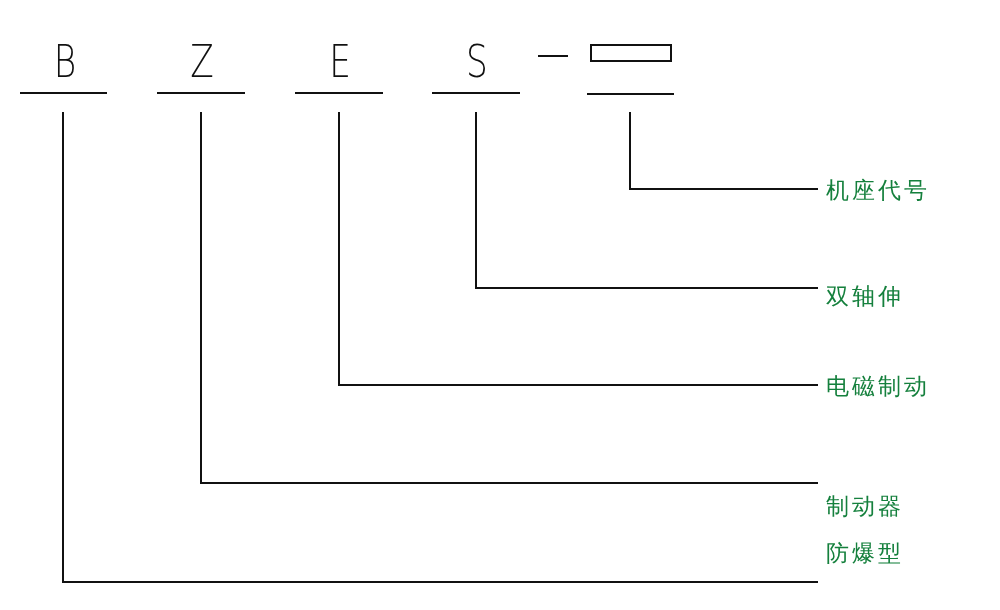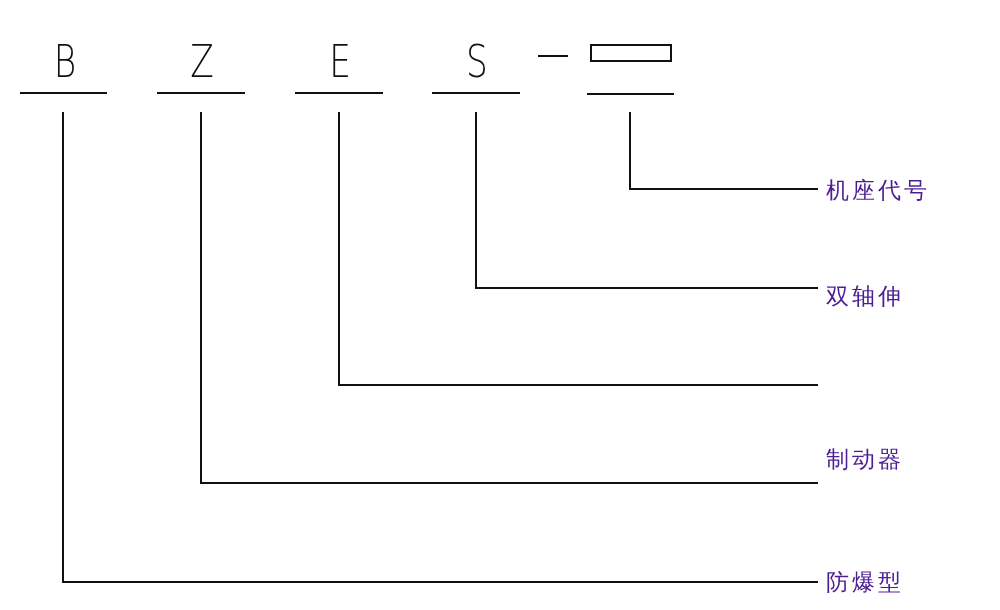--- a/index.html
+++ b/index.html
@@ -1,19 +1,19 @@
 <!DOCTYPE html>
 <html><head>
 <meta charset="utf-8">
 <style>
   html, body { margin: 0; padding: 0; background: #ffffff; }
   body { width: 1000px; height: 610px; position: relative; overflow: hidden; font-family: "DejaVu Sans", sans-serif; }
   #diagram { position: absolute; left: 0; top: 0; width: 1000px; height: 610px; }
   .letter { position: absolute; top: 36px; width: 90px; text-align: center; font-family: "DejaVu Sans", sans-serif; font-size: 44px; font-weight: 300; color: #111; line-height: 52px; transform: scaleX(0.78); letter-spacing: 0; }
-  .label { position: absolute; left: 826px; font-size: 23px; color: #4c1d95; line-height: 28px; letter-spacing: 3px; white-space: nowrap; }
+  .label { position: absolute; left: 826px; font-size: 23px; color: #15803d; line-height: 28px; letter-spacing: 3px; white-space: nowrap; }
   .dash { position: absolute; left: 538px; top: 55px; width: 30px; height: 2px; background: #111; }
   .box { position: absolute; left: 590px; top: 44px; width: 78px; height: 14px; border: 2px solid #111; }
 </style>
 </head>
 <body>
 
 <div id="diagram">
   <svg width="1000" height="610" viewBox="0 0 1000 610" style="position:absolute;left:0;top:0">
     <g stroke="#111" stroke-width="2" fill="none">
 
@@ -34,15 +34,16 @@
   <div class="letter" style="left:20px">B</div>
   <div class="letter" style="left:157px">Z</div>
   <div class="letter" style="left:295px">E</div>
   <div class="letter" style="left:432px">S</div>
 
   <div class="dash"></div>
   <div class="box"></div>
 
   <div class="label" style="top:176px">机座代号</div>
   <div class="label" style="top:282px">双轴伸</div>
-  <div class="label" style="top:445px">制动器</div>
-  <div class="label" style="top:568px">防爆型</div>
+  <div class="label" style="top:372px">电磁制动</div>
+  <div class="label" style="top:492px">制动器</div>
+  <div class="label" style="top:539px">防爆型</div>
 </div>
 
 </body></html>

